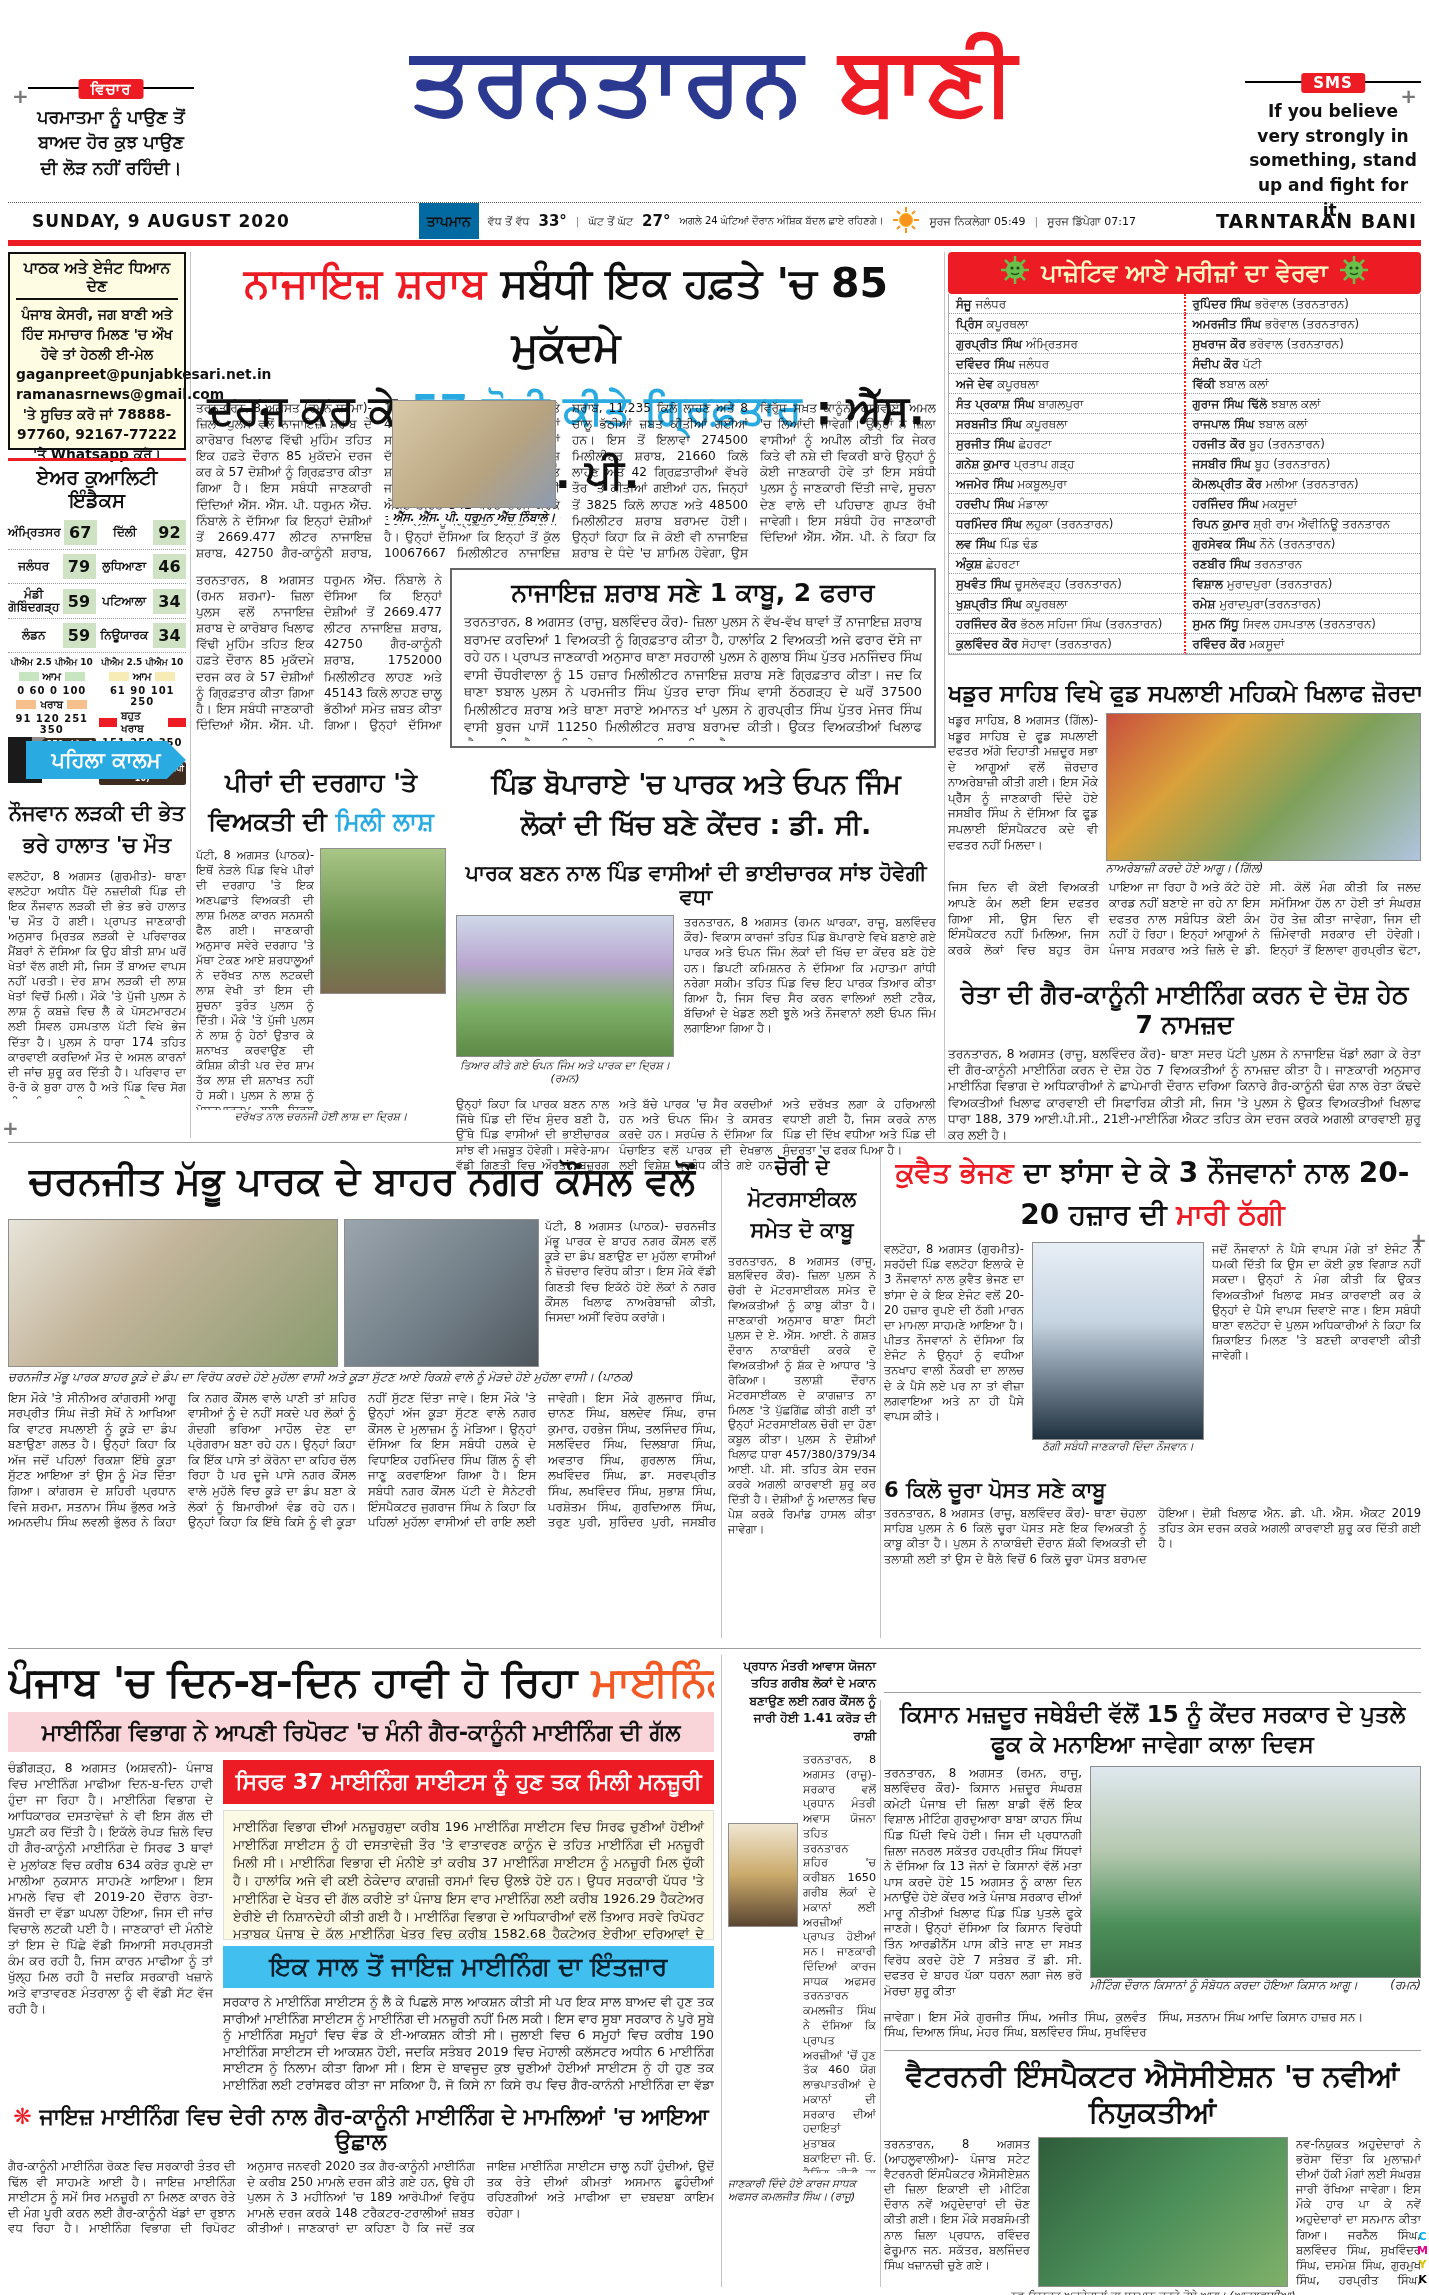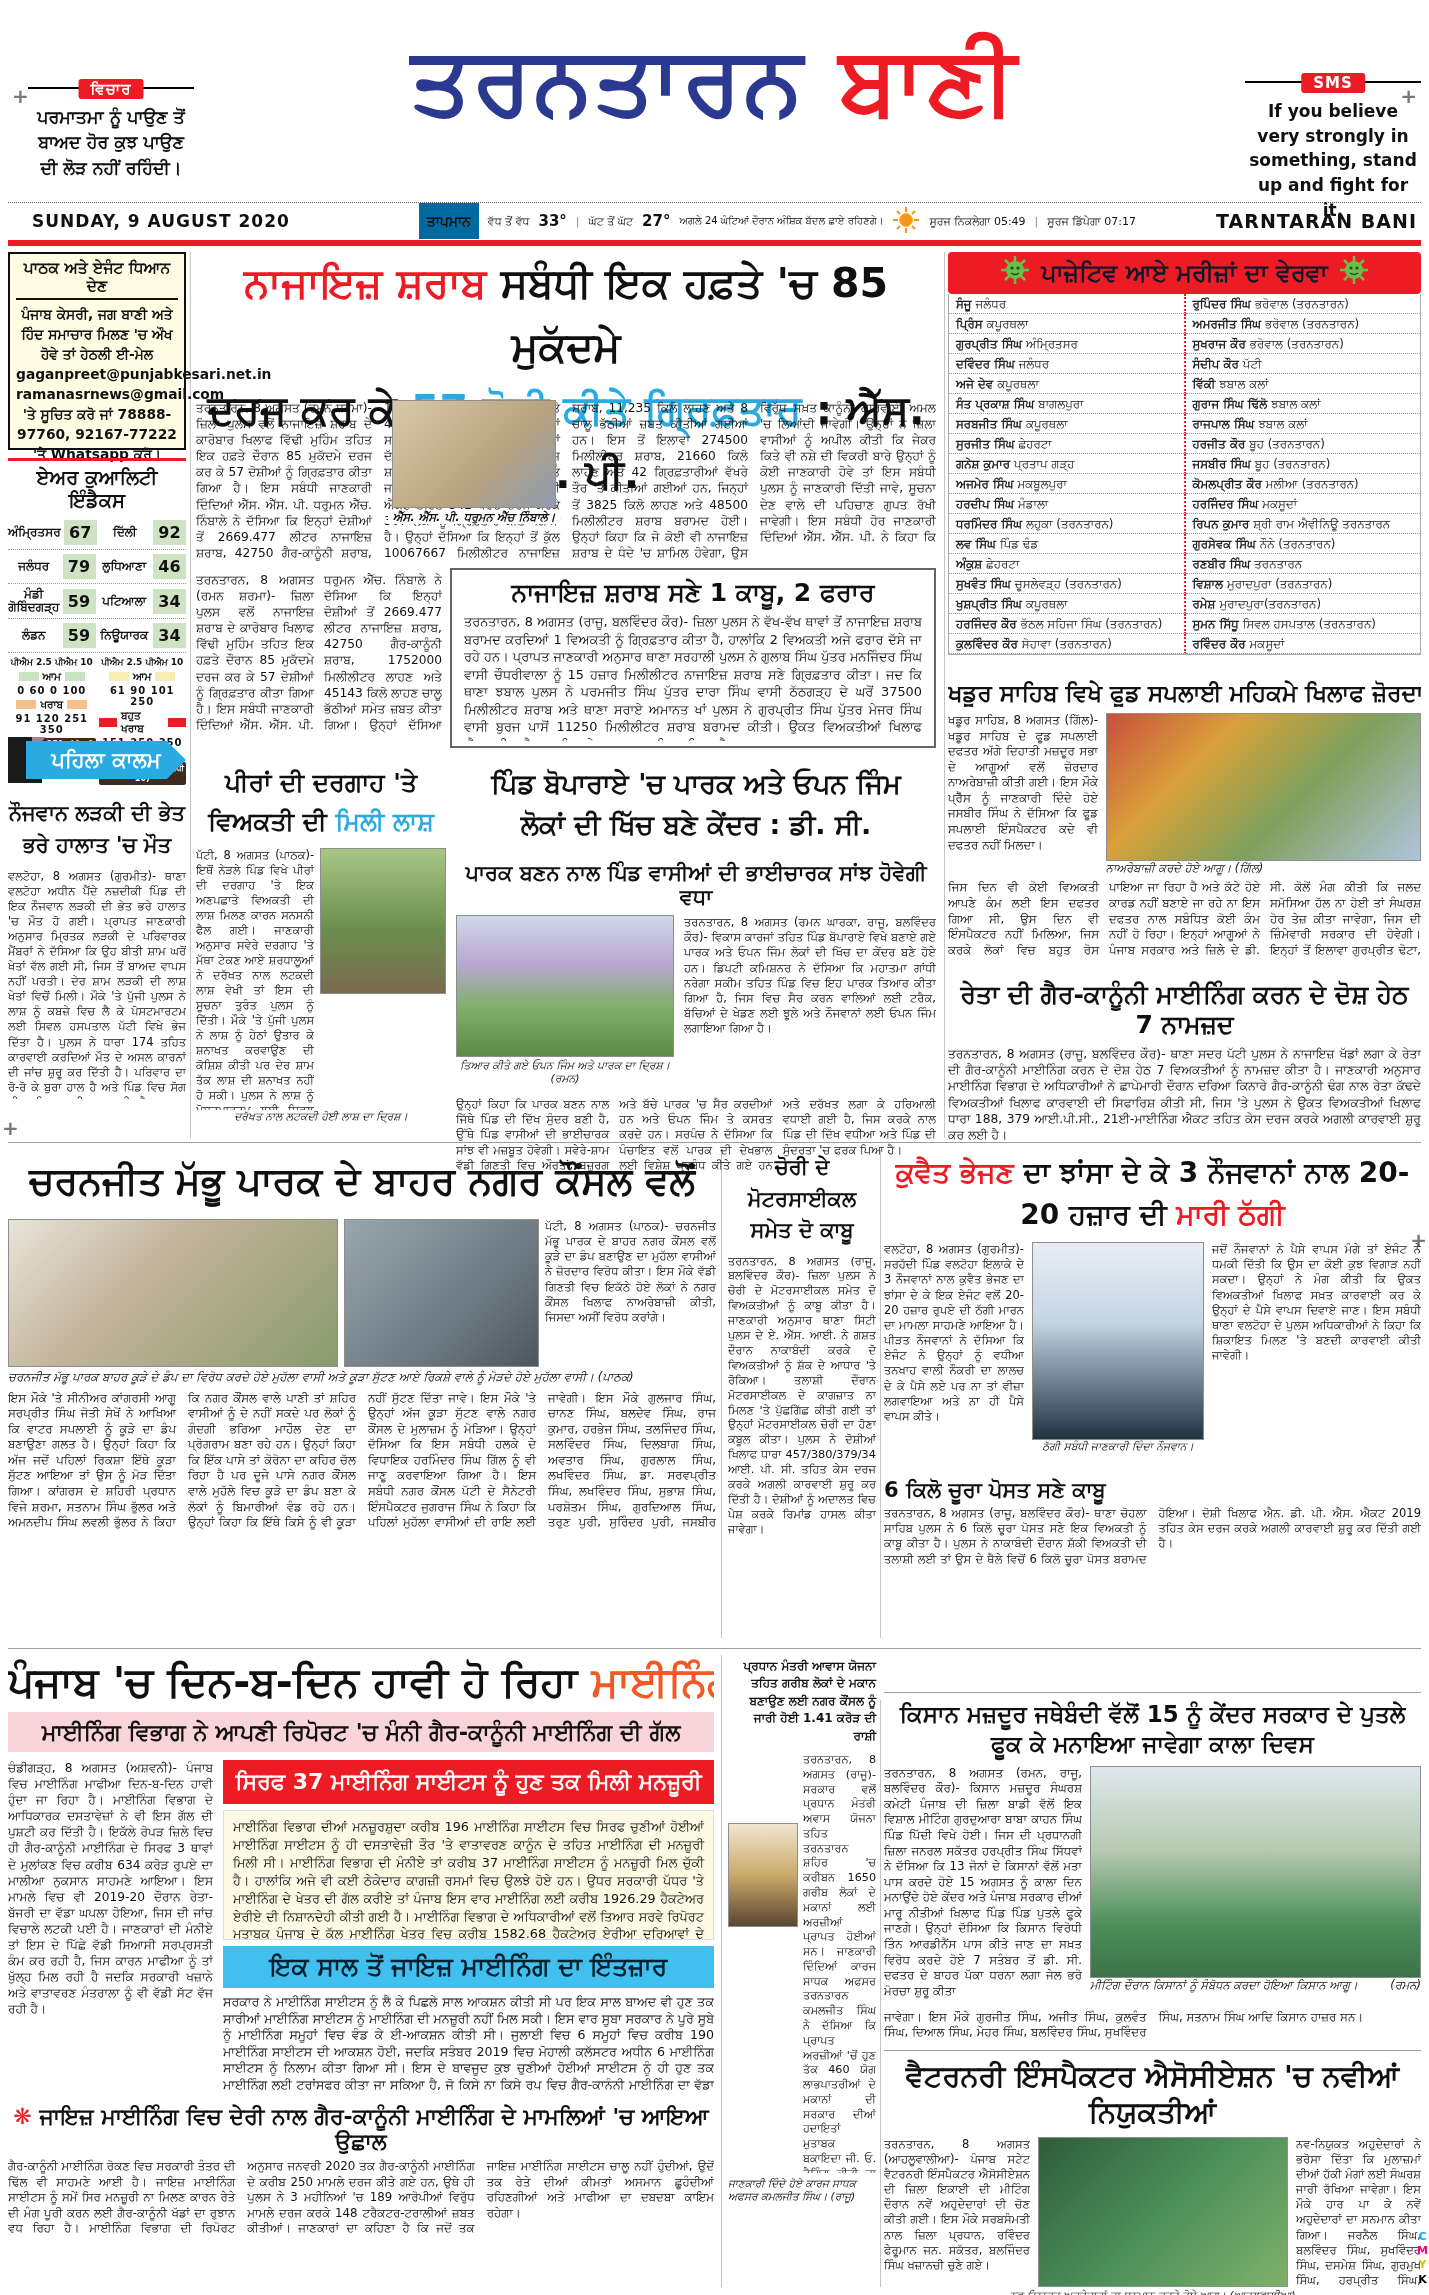--- a/index.html
+++ b/index.html
@@ -58,21 +58,21 @@
   .hl{font-weight:bold;text-align:center;color:#101010;}
   .photo{border:1px solid #8e8e8e;box-sizing:border-box;}
   .boxed{border:2px solid #666;box-sizing:border-box;padding:8px 12px;}
   .pinkbar{background:#f9d5da;font-weight:bold;font-size:22.5px;text-align:center;}
   .redbox{background:#ed1c24;color:#fff;font-weight:bold;font-size:22px;text-align:center;}
   .bluebar{background:#41c0ef;color:#08202e;font-weight:bold;font-size:25px;text-align:center;}
   .yellowbox{background:#fcf9e4;border:1px solid #ddd;box-sizing:border-box;padding:7px 9px;
              font-size:12.8px;line-height:1.4;text-align:justify;overflow:hidden;}
   
   .cv{position:absolute;left:948px;top:252px;width:473px;}
-  .cv-head{height:42px;background:#ed1c24;border-radius:4px;color:#0f172a;font-weight:bold;font-size:24px;
+  .cv-head{height:42px;background:#ed1c24;border-radius:4px;color:#fef9c3;font-weight:bold;font-size:24px;
            display:flex;align-items:center;justify-content:center;gap:10px;}
   .cv-rows{border:1px solid #aaa;border-top:none;}
   .cv-row{display:flex;}
   .cv-half{flex:1;display:flex;justify-content:flex-start;gap:4px;padding:2.5px 7px;
            border-bottom:1px dotted #999;font-size:11.8px;font-weight:bold;color:#222;overflow:hidden;white-space:nowrap;}
   .cv-half.l{border-right:2px dotted #ed1c24;}
   .cv-half .pl{font-weight:normal;}
   .cmyk{position:absolute;right:1px;bottom:8px;display:flex;flex-direction:column;font-size:11px;
         font-weight:bold;line-height:1.3;align-items:center;}
 </style>
@@ -250,21 +250,21 @@
 
   <div class="abs" style="left:196px;top:764px;width:250px;">
     <div class="hl" style="font-size:25px;line-height:1.55;">
       <span>ਪੀਰਾਂ ਦੀ ਦਰਗਾਹ 'ਤੇ</span><br>
       <span>ਵਿਅਕਤੀ ਦੀ </span><span class="cyan">ਮਿਲੀ ਲਾਸ਼</span>
     </div>
     <div style="margin-top:6px;overflow:hidden;height:262px;">
       <div class="photo" style="float:right;width:126px;height:146px;margin:0 0 4px 6px;background:linear-gradient(180deg,#a8c686 0%,#6b8f4e 55%,#7a6a4f);"></div>
       <div class="bodytext" style="font-size:11.4px;">ਪੱਟੀ, 8 ਅਗਸਤ (ਪਾਠਕ)- ਇਥੋਂ ਨੇੜਲੇ ਪਿੰਡ ਵਿਖੇ ਪੀਰਾਂ ਦੀ ਦਰਗਾਹ 'ਤੇ ਇਕ ਅਣਪਛਾਤੇ ਵਿਅਕਤੀ ਦੀ ਲਾਸ਼ ਮਿਲਣ ਕਾਰਨ ਸਨਸਨੀ ਫੈਲ ਗਈ। ਜਾਣਕਾਰੀ ਅਨੁਸਾਰ ਸਵੇਰੇ ਦਰਗਾਹ 'ਤੇ ਮੱਥਾ ਟੇਕਣ ਆਏ ਸ਼ਰਧਾਲੂਆਂ ਨੇ ਦਰੱਖਤ ਨਾਲ ਲਟਕਦੀ ਲਾਸ਼ ਵੇਖੀ ਤਾਂ ਇਸ ਦੀ ਸੂਚਨਾ ਤੁਰੰਤ ਪੁਲਸ ਨੂੰ ਦਿੱਤੀ। ਮੌਕੇ 'ਤੇ ਪੁੱਜੀ ਪੁਲਸ ਨੇ ਲਾਸ਼ ਨੂੰ ਹੇਠਾਂ ਉਤਾਰ ਕੇ ਸ਼ਨਾਖਤ ਕਰਵਾਉਣ ਦੀ ਕੋਸ਼ਿਸ਼ ਕੀਤੀ ਪਰ ਦੇਰ ਸ਼ਾਮ ਤੱਕ ਲਾਸ਼ ਦੀ ਸ਼ਨਾਖਤ ਨਹੀਂ ਹੋ ਸਕੀ। ਪੁਲਸ ਨੇ ਲਾਸ਼ ਨੂੰ ਪੋਸਟਮਾਰਟਮ ਲਈ ਸਿਵਲ ਹਸਪਤਾਲ ਵਿਖੇ ਰਖਵਾ ਕੇ ਧਾਰਾ 174 ਤਹਿਤ ਕਾਰਵਾਈ ਸ਼ੁਰੂ ਕਰ ਦਿੱਤੀ ਹੈ। ਪੁਲਸ ਦਾ ਕਹਿਣਾ ਹੈ ਕਿ ਵਿਅਕਤੀ ਦੀ ਉਮਰ ਕਰੀਬ 40 ਸਾਲ ਦੇ ਲਗਭਗ ਹੈ ਅਤੇ ਮੌਤ ਦੇ ਕਾਰਨਾਂ ਦਾ ਪਤਾ ਪੋਸਟਮਾਰਟਮ ਦੀ ਰਿਪੋਰਟ ਤੋਂ ਬਾਅਦ ਹੀ ਲੱਗ ਸਕੇਗਾ।</div>
     </div>
-    <div class="caption center" style="font-size:10.8px;">ਦਰੱਖਤ ਨਾਲ ਲਟਕਦੀ ਹੋਈ ਲਾਸ਼ ਦਾ ਦ੍ਰਿਸ਼।</div>
+    <div class="caption center" style="font-size:10.8px;">ਦਰੱਖਤ ਨਾਲ ਚਰਨਜੀ ਹੋਈ ਲਾਸ਼ ਦਾ ਦ੍ਰਿਸ਼।</div>
   </div>
 
   <div class="abs" style="left:456px;top:764px;width:480px;">
     <div class="hl" style="font-size:27px;line-height:1.5;">
       <span>ਪਿੰਡ ਬੋਪਾਰਾਏ 'ਚ ਪਾਰਕ ਅਤੇ ਓਪਨ ਜਿੰਮ</span><br>
       <span>ਲੋਕਾਂ ਦੀ ਖਿੱਚ ਬਣੇ ਕੇਂਦਰ : ਡੀ. ਸੀ.</span>
     </div>
     <div class="hl" style="font-size:21px;margin-top:16px;">ਪਾਰਕ ਬਣਨ ਨਾਲ ਪਿੰਡ ਵਾਸੀਆਂ ਦੀ ਭਾਈਚਾਰਕ ਸਾਂਝ ਹੋਵੇਗੀ ਵਧਾ</div>
     <div style="display:flex;gap:10px;margin-top:6px;">
       <div style="width:218px;">

